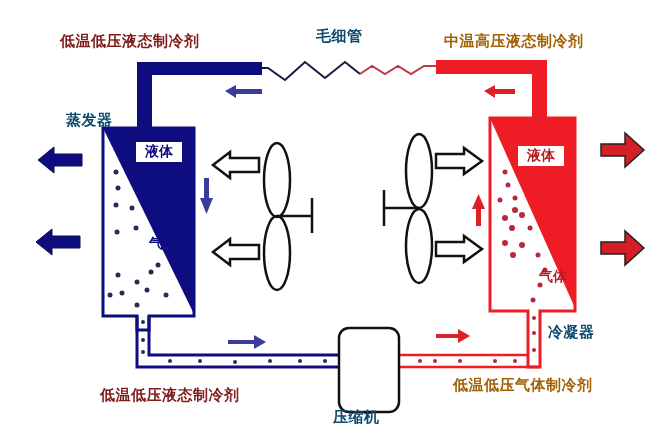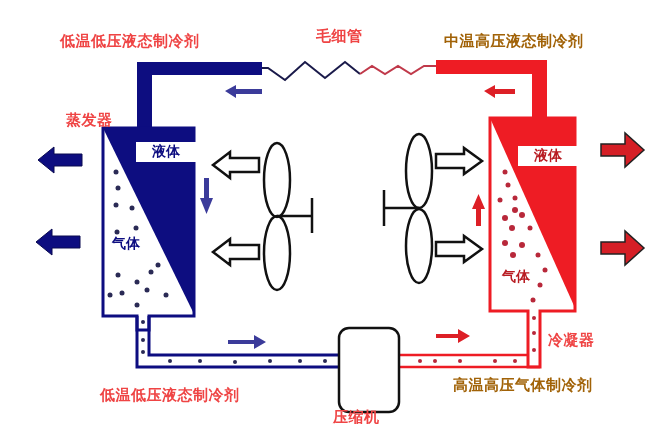--- a/index.html
+++ b/index.html
@@ -1,23 +1,23 @@
 <!DOCTYPE html>
 <html><head>
 <meta charset="utf-8">
 <style>
   html, body { margin: 0; padding: 0; background: #ffffff; }
   body { width: 672px; height: 448px; position: relative; overflow: hidden; font-family: "DejaVu Sans", sans-serif; }
   #diagram { position: absolute; left: 0; top: 0; }
   .lbl { position: absolute; font-weight: bold; font-size: 15px; white-space: nowrap; letter-spacing: 0.5px; }
-  .blue { color: #ef4444; }
+  .blue { color: #7f1d1d; }
   .red { color: #a16207; }
-  .dark { color: #ef4444; }
-  .box-lbl { position: absolute; background: #ffffff; font-weight: bold; font-size: 14px; padding: 1px 16px; white-space: nowrap; }
-  .gas-lbl { position: absolute; font-weight: bold; font-size: 14px; white-space: nowrap; }
+  .dark { color: #0c4a6e; }
+  .box-lbl { position: absolute; background: #ffffff; font-weight: bold; font-size: 14px; padding: 1px 9px; white-space: nowrap; }
+  .gas-lbl { position: absolute; font-weight: bold; font-size: 14px; white-space: nowrap; margin-left: 37px; }
 </style>
 </head>
 <body>
 
 <svg id="diagram" width="672" height="448" viewBox="0 0 672 448" xmlns="http://www.w3.org/2000/svg">
 
   <path d="M137,62 L262,62 L262,75 L152,75 L152,128 L137,128 Z" fill="#0d0d80"></path>
 
   <path d="M103,128 L194,128 L194,316 L149,316 L149,330 L137,330 L137,316 L103,316 Z" fill="#ffffff" stroke="#0d0d80" stroke-width="3"></path>
 
@@ -118,21 +118,21 @@
   <path d="M213,165 L230,152 L230,158 L259,158 L259,172 L230,172 L230,178 Z" fill="#ffffff" stroke="#111" stroke-width="2.5"></path>
   <path d="M213,252 L230,239 L230,245 L259,245 L259,259 L230,259 L230,265 Z" fill="#ffffff" stroke="#111" stroke-width="2.5"></path>
   <path d="M436,154 L464,154 L464,148 L482,161 L464,174 L464,168 L436,168 Z" fill="#ffffff" stroke="#111" stroke-width="2.5"></path>
   <path d="M436,242 L464,242 L464,236 L482,249 L464,262 L464,256 L436,256 Z" fill="#ffffff" stroke="#111" stroke-width="2.5"></path>
 </svg>
 
 <div class="lbl blue" style="left:60px; top:32px;">低温低压液态制冷剂</div>
 <div class="lbl dark" style="left:316px; top:27px;">毛细管</div>
 <div class="lbl red" style="left:444px; top:32px;">中温高压液态制冷剂</div>
 <div class="lbl dark" style="left:66px; top:111px;">蒸发器</div>
-<div class="lbl dark" style="left:548px; top:331px;">冷凝器</div>
+<div class="lbl dark" style="left:548px; top:323px;">冷凝器</div>
 <div class="lbl blue" style="left:100px; top:386px;">低温低压液态制冷剂</div>
-<div class="lbl red" style="left:453px; top:376px;">高温高压气体制冷剂</div>
+<div class="lbl red" style="left:453px; top:376px;">低温低压气体制冷剂</div>
 <div class="lbl dark" style="left:333px; top:408px;">压缩机</div>
 
 <div class="box-lbl" style="left:136px; top:142px; color:#0d0d80;">液体</div>
 <div class="gas-lbl" style="left:112px; top:235px; color:#0d0d80;">气体</div>
 <div class="box-lbl" style="left:518px; top:146px; color:#b81c22;">液体</div>
 <div class="gas-lbl" style="left:502px; top:268px; color:#b81c22;">气体</div>
 
 </body></html>

